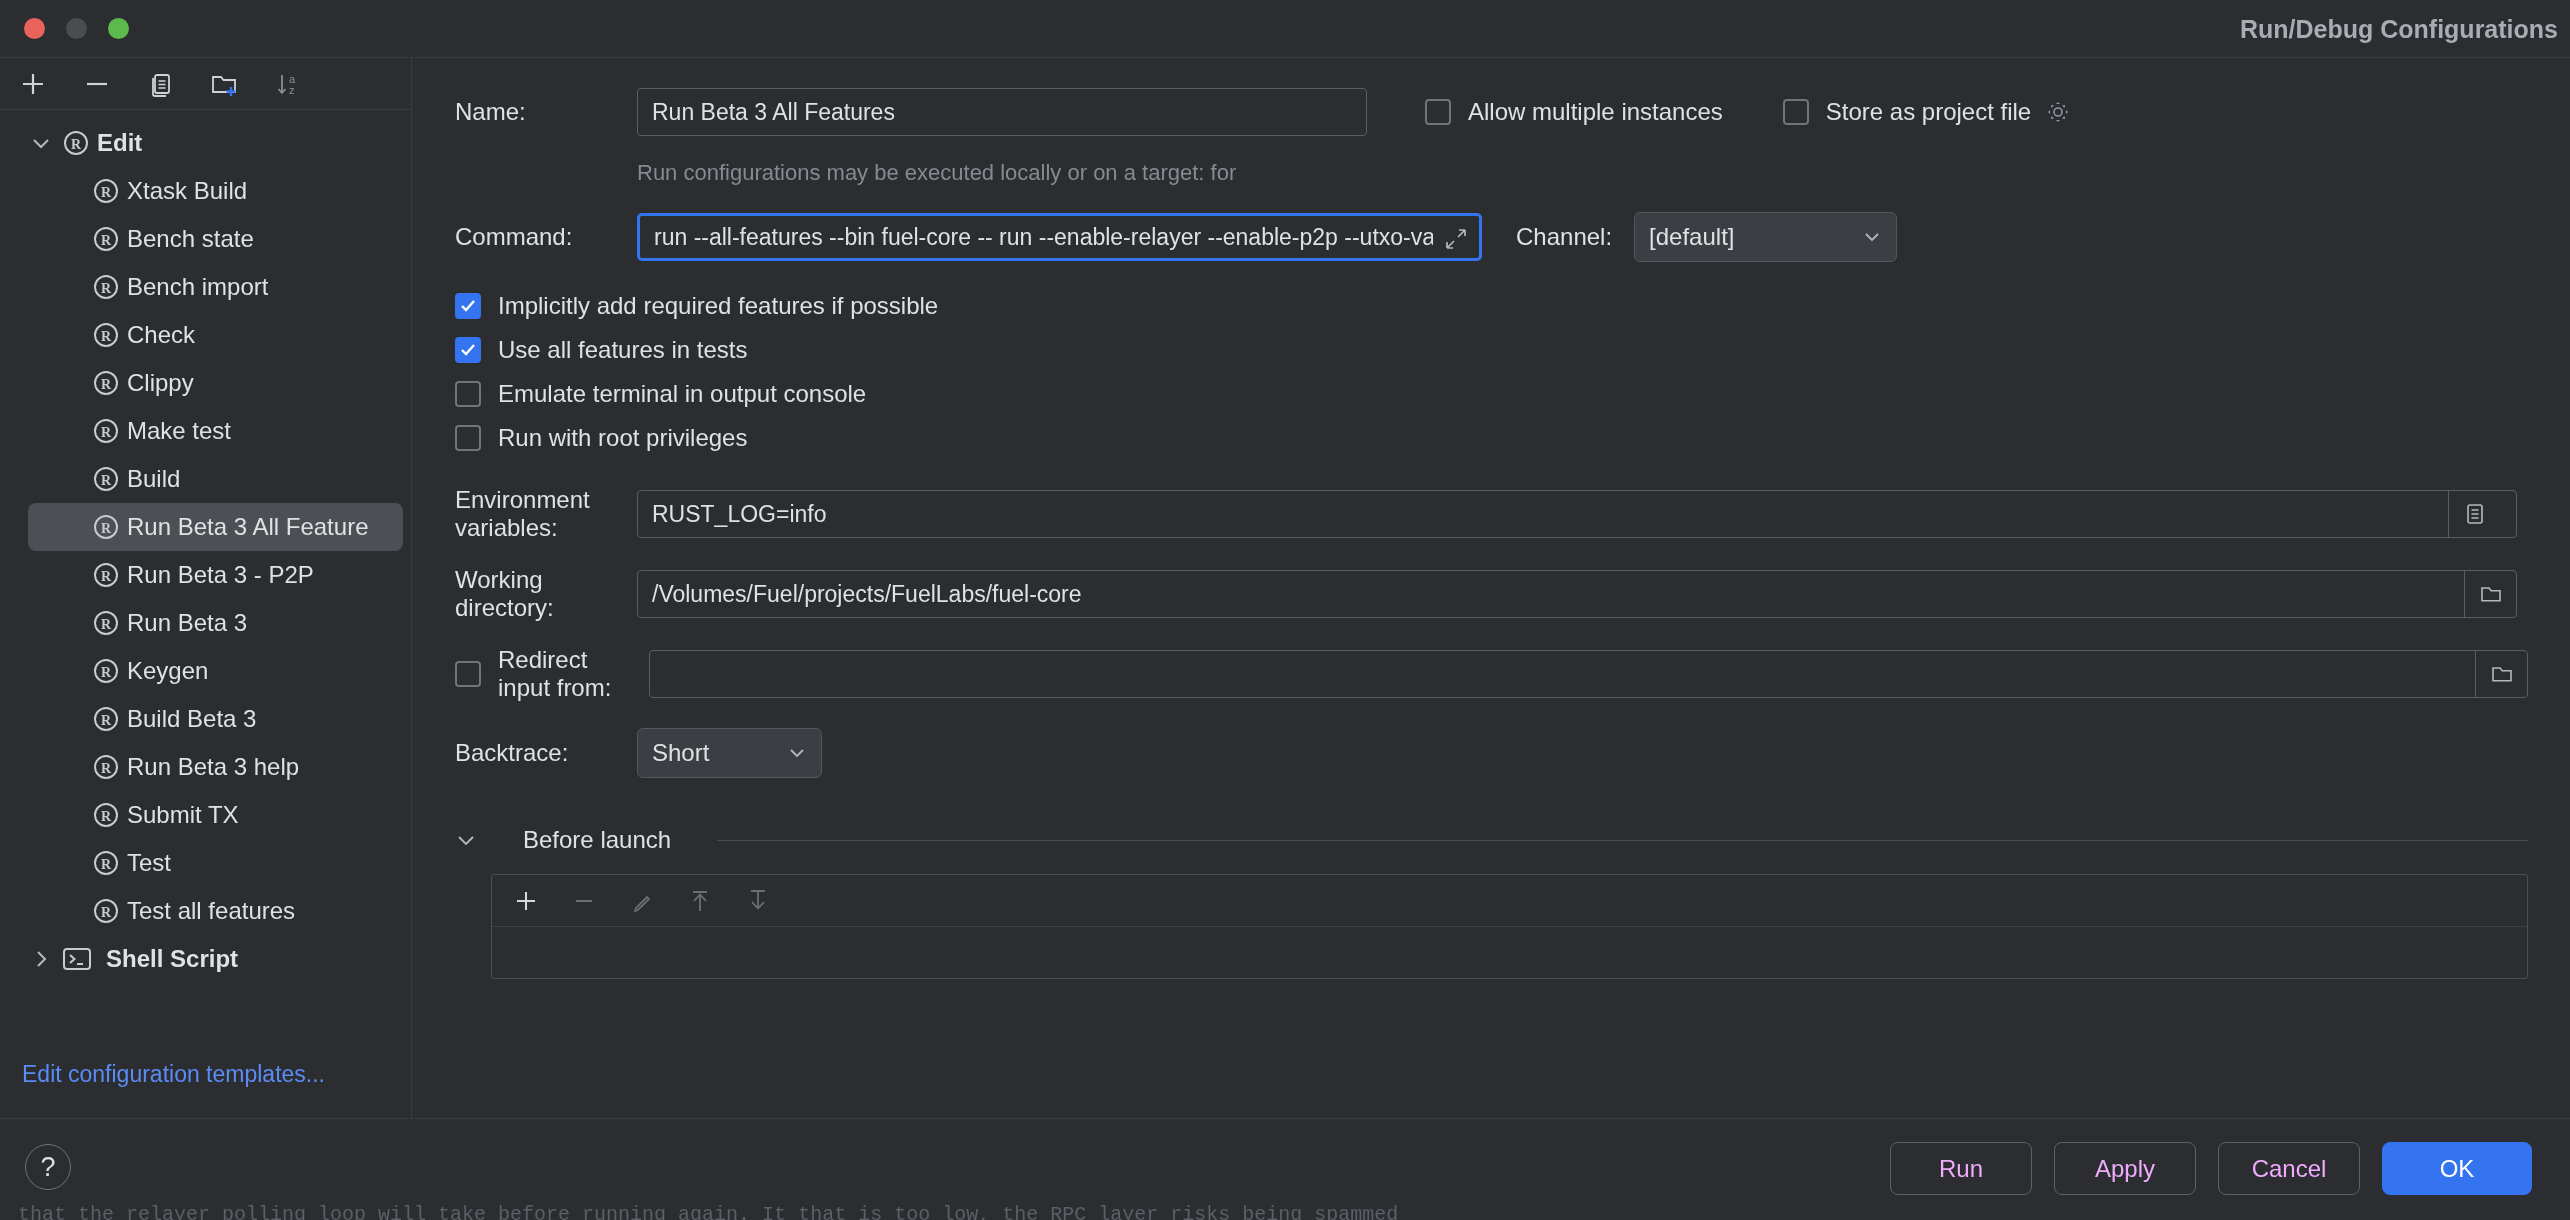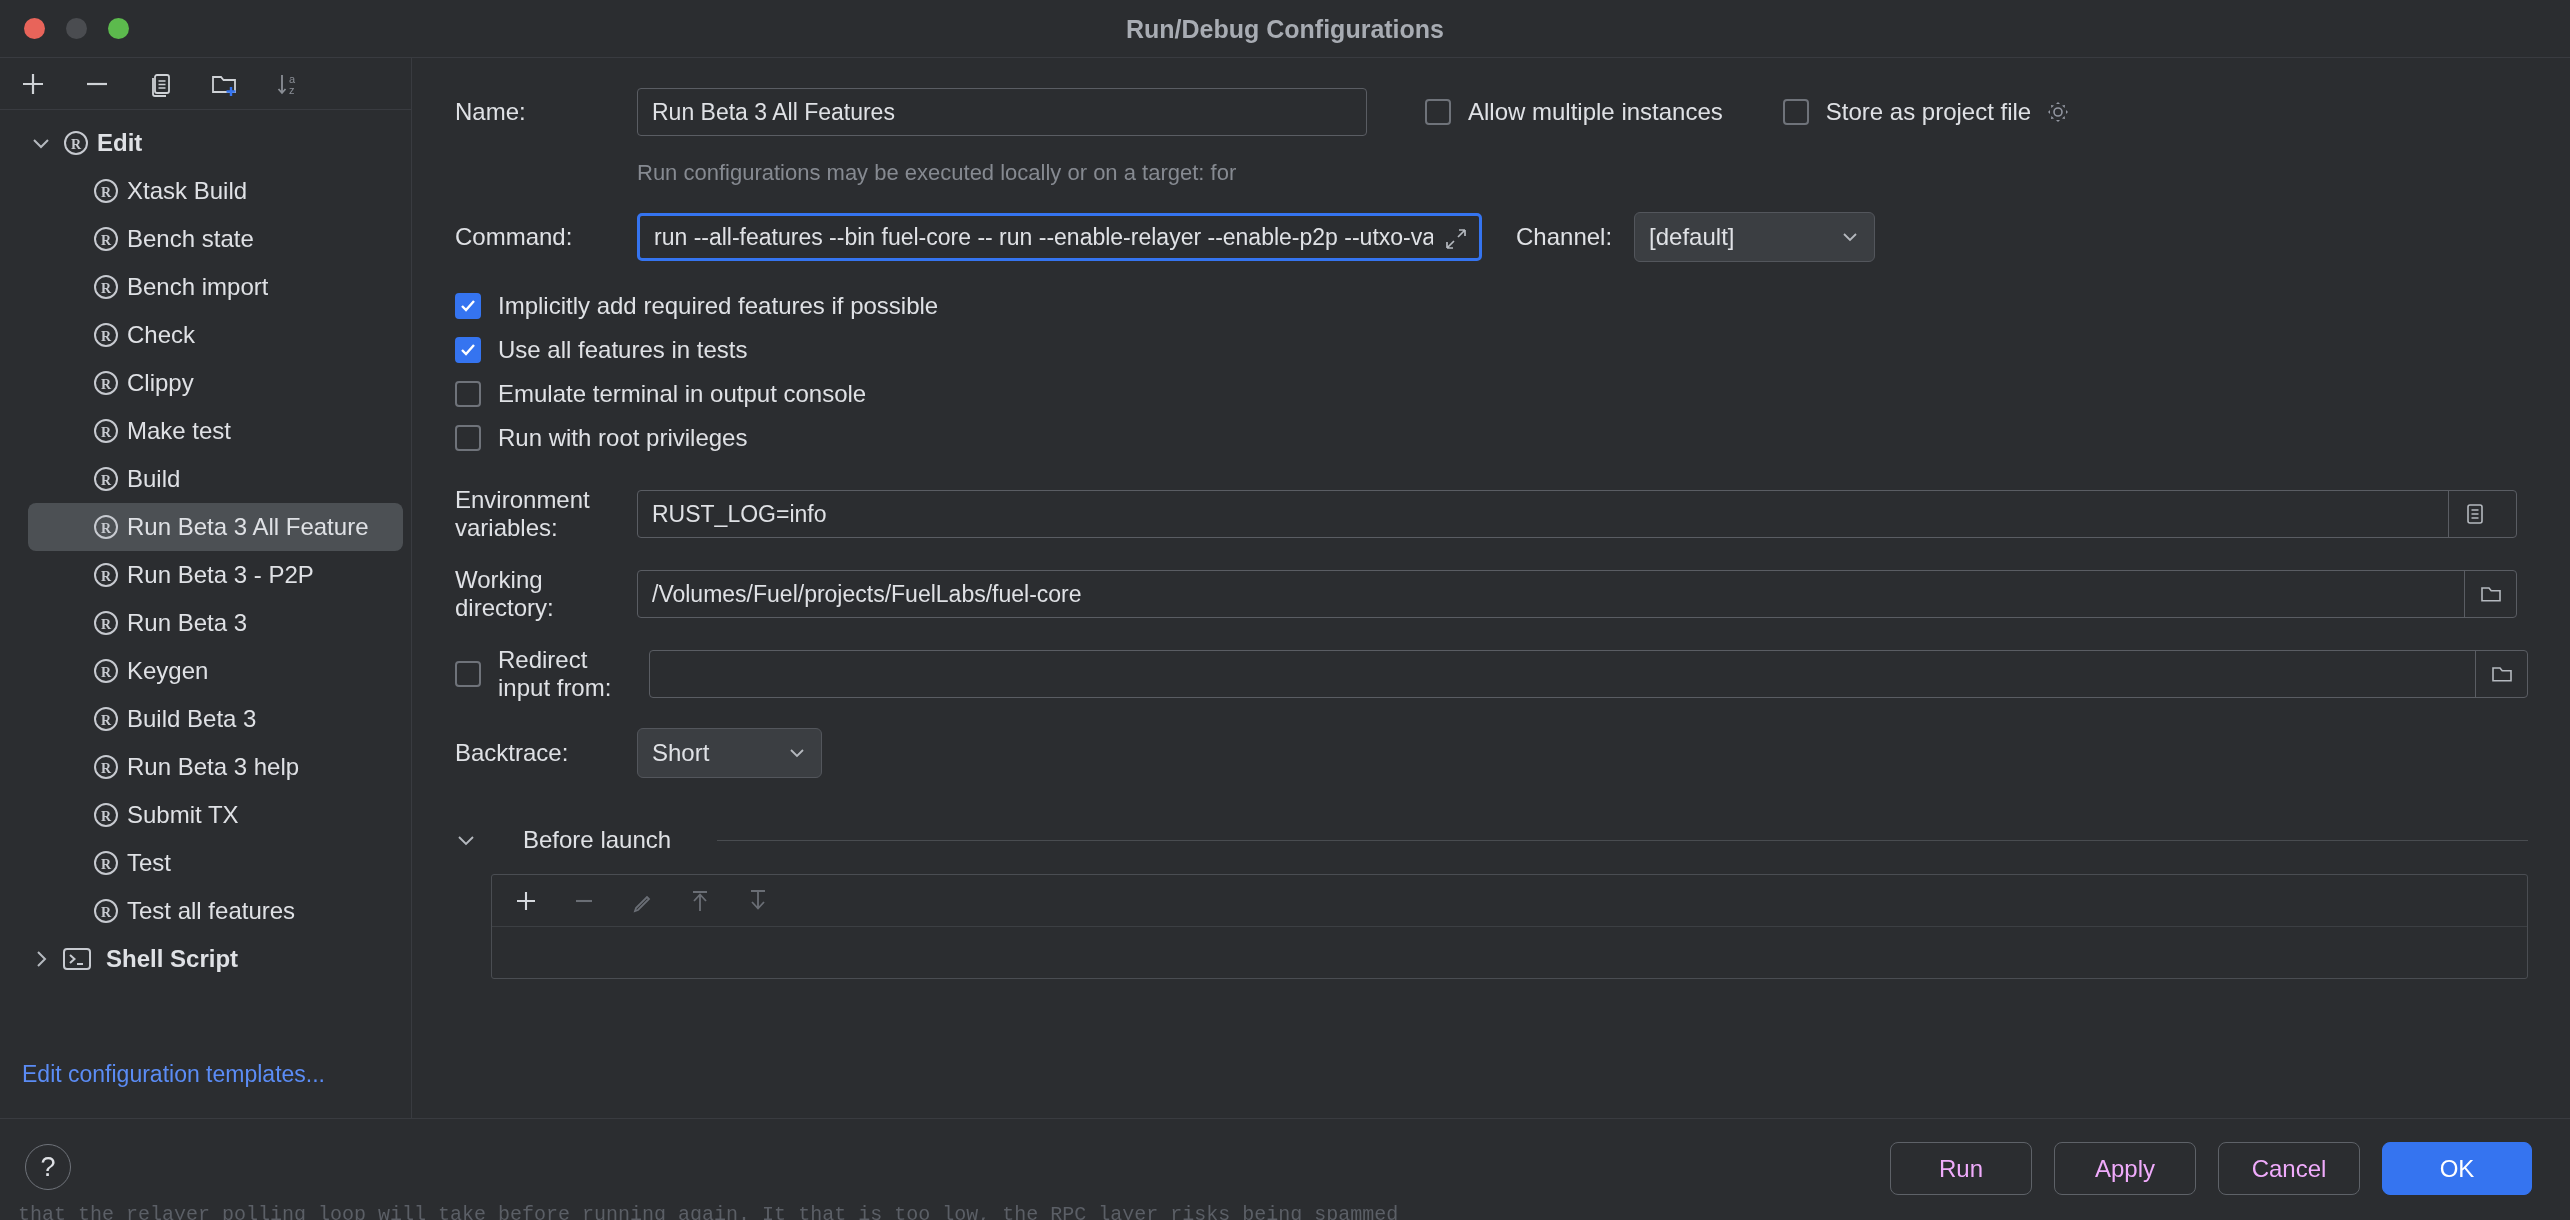--- a/index.html
+++ b/index.html
@@ -24,22 +24,22 @@
   }
   .traffic {
     position: absolute; top: 18px; left: 24px;
     display: flex; gap: 21px; align-items: center;
   }
   .dot { width: 21px; height: 21px; border-radius: 50%; }
   .dot.red { background: #e8645a; }
   .dot.grey { background: #4a4c50; }
   .dot.green { background: #5cba4d; }
   .title-text {
-    position: absolute; top: 0; left: 0; right: 0; height: 58px;
-    line-height: 58px; text-align: center;
+    position: absolute; top: 0; left: 0; right: 12px; height: 58px;
+    line-height: 58px; text-align: right;
     font-size: 25px; font-weight: bold; color: #a8acb3;
   }
 
   
   .leftpanel {
     position: absolute; top: 58px; left: 0;
     width: 412px; bottom: 102px;
     background: #2b2d30;
     border-right: 1px solid #393b40;
   }
@@ -423,21 +423,21 @@
       <div class="field focused" style="width:845px; position:relative; padding-right:46px;">
         <span style="overflow:hidden; white-space:nowrap;">run --all-features --bin fuel-core -- run --enable-relayer --enable-p2p --utxo-validation --poa-instant false</span>
         <span style="position:absolute; right:10px; top:10px;">
           <svg width="26" height="26" viewBox="0 0 26 26">
             <path d="M22 4 L15 11 M22 4 H16 M22 4 V10" stroke="#b5b9bf" stroke-width="1.7" fill="none"></path>
             <path d="M4 22 L11 15 M4 22 H10 M4 22 V16" stroke="#b5b9bf" stroke-width="1.7" fill="none"></path>
           </svg>
         </span>
       </div>
       <div class="lbl" style="margin-left:34px;">Channel:</div>
-      <div class="combo" style="width:241px; margin-left:22px;">
+      <div class="combo" style="width:263px; margin-left:22px;">
         <span>[default]</span>
         <svg class="caret" width="20" height="14" viewBox="0 0 20 14">
           <path d="M4 4 L10 10 L16 4" stroke="#b5b9bf" stroke-width="1.8" fill="none"></path>
         </svg>
       </div>
     </div>
 
     <div id="checkbox-list" style="margin-bottom:26px;">
         <div class="checkline" style="height: 44px;">
           <span class="cbox checked">

